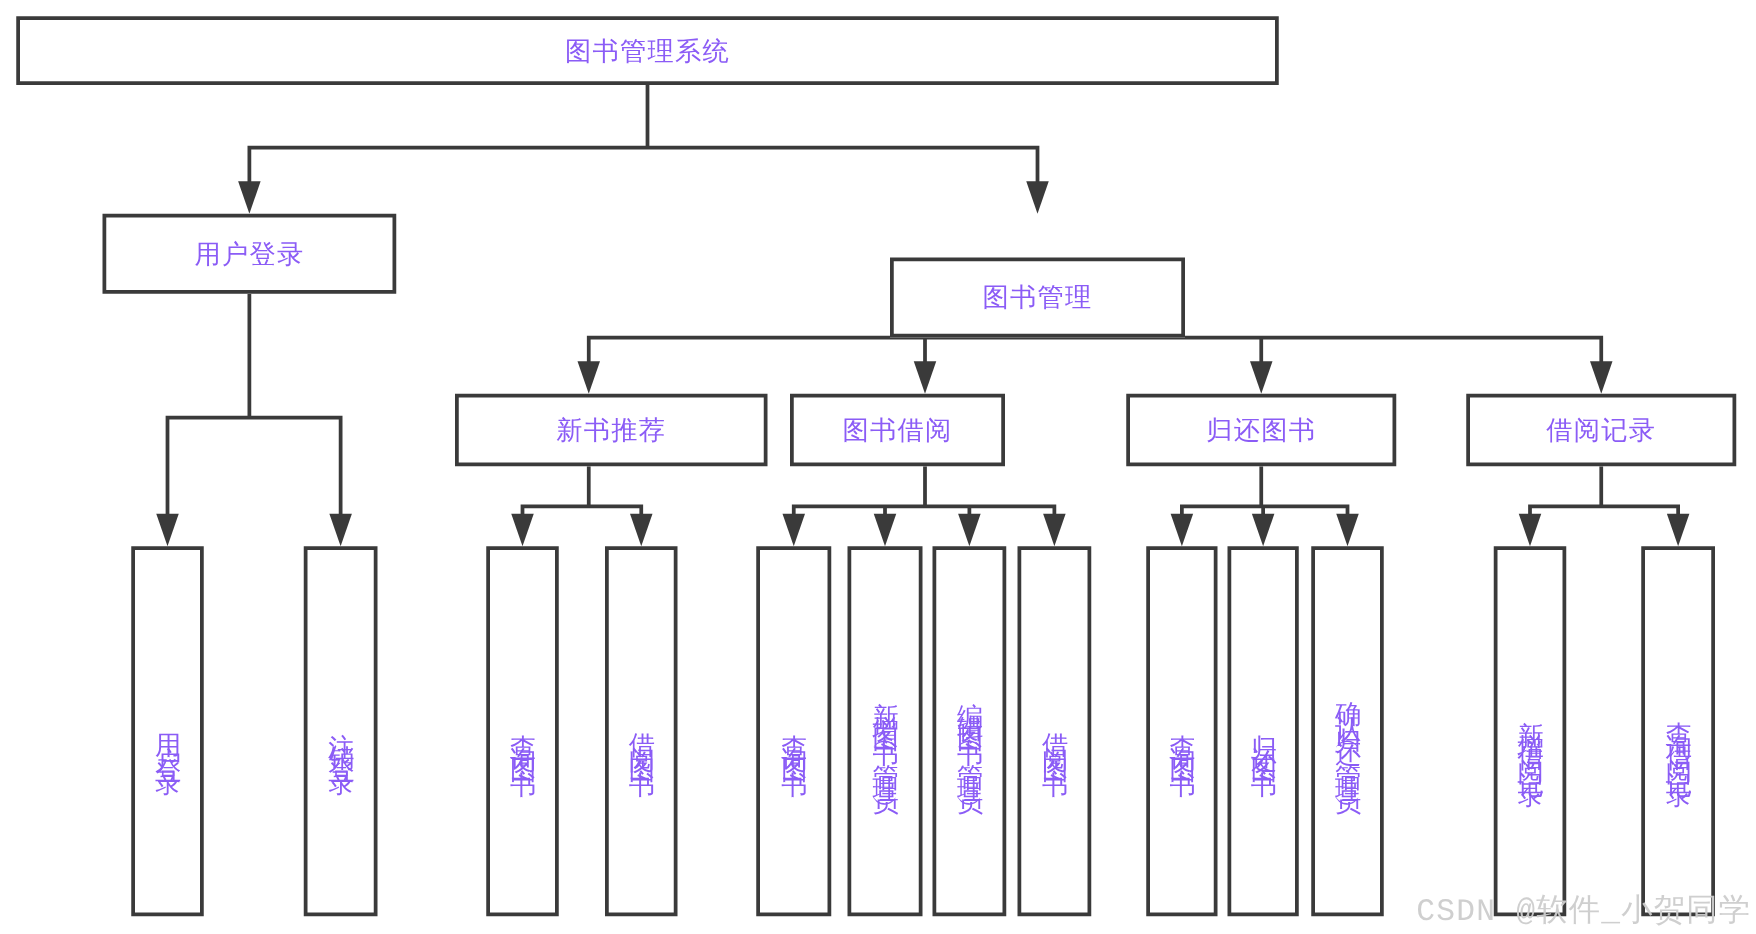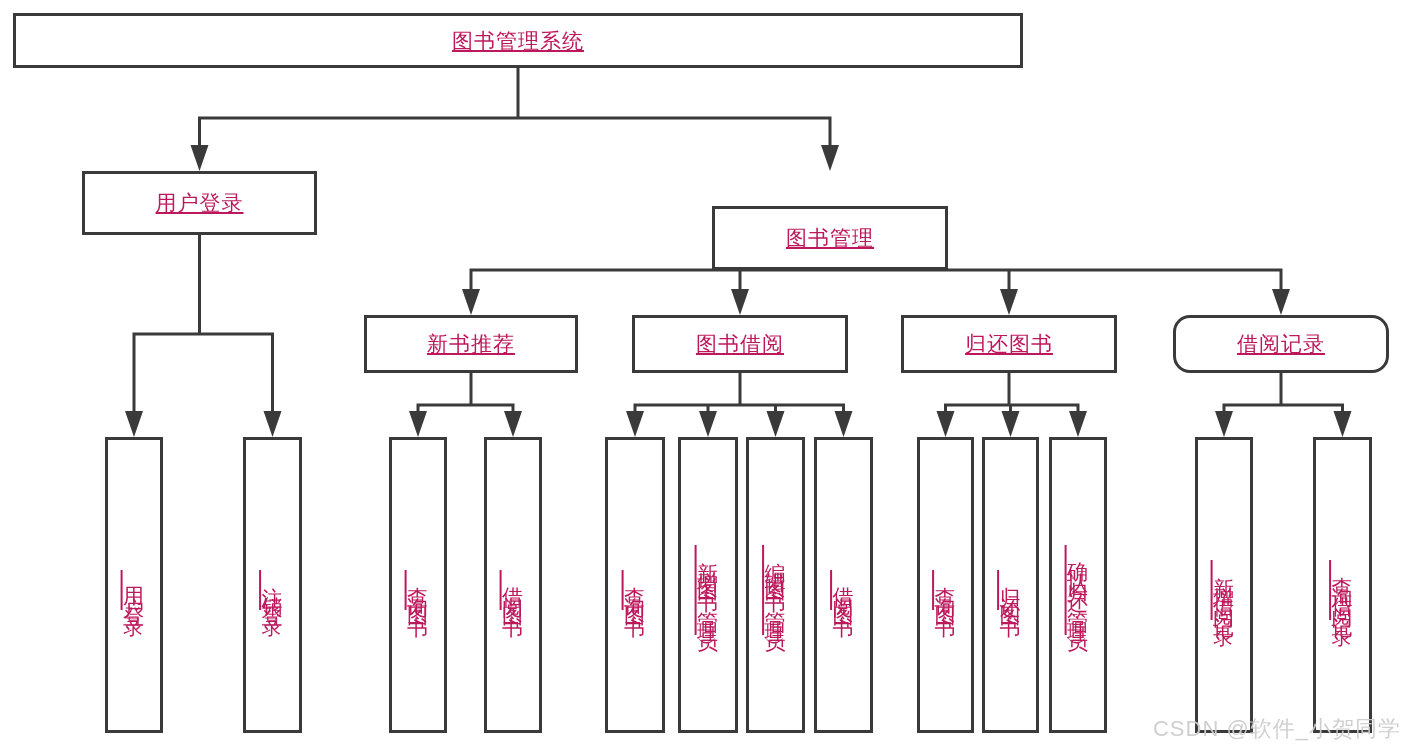--- a/index.html
+++ b/index.html
@@ -17,42 +17,42 @@
   #connectors path { fill:none; stroke:#3a3a3a; stroke-width:3; }
   #connectors polygon { fill:#3a3a3a; stroke:none; }
   .bx {
     position:absolute;
     box-sizing:border-box;
     background:#ffffff;
     border:3px solid #3a3a3a;
     display:flex;
     align-items:center;
     justify-content:center;
-    color:#be185d;
-    text-decoration:underline;
+    color:#8b5cf6;
   }
   .bx-h { font-size:21px; letter-spacing:1px; }
   .vtxt {
     display:block;
     writing-mode:vertical-rl;
     text-orientation:mixed;
     font-size:21px;
     letter-spacing:10px;
     line-height:1.2;
     margin-bottom:-10px;
     white-space:nowrap;
   }
   #watermark {
     position:absolute;
     right:4px; bottom:3px;
-    font-size:22px;
+    font-size:25px;
     letter-spacing:1px;
     color:rgba(204,204,204,0.95);
     z-index:10;
     white-space:nowrap;
+    font-family:Liberation Mono, monospace;
   }
 </style>
 </head>
 <body>
 
 <div id="stage">
 
   <svg id="connectors" xmlns="http://www.w3.org/2000/svg" viewBox="0 0 1405 747">
       <path d="M518 68 V118 M199.5 118 H830 M199.5 116.5 V147 M830 116.5 V147"></path>
       <polygon points="190.5,145 208.5,145 199.5,171"></polygon>
@@ -80,24 +80,24 @@
       <path d="M1281 373 V405 M1224 405 H1342.5 M1224 403.5 V413 M1342.5 403.5 V413"></path>
       <polygon points="1215,411 1233,411 1224,437"></polygon>
       <polygon points="1333.5,411 1351.5,411 1342.5,437"></polygon>
     </svg>
 
   <div class="bx bx-h" style="left:13px; top:13px; width:1010px; height:55px;">图书管理系统</div>
 
   <div class="bx bx-h" style="left:82px; top:171px; width:235px; height:64px;">用户登录</div>
   <div class="bx bx-h" style="left:712px; top:171px; width:236px; height:64px;margin-top:35px;">图书管理</div>
 
-  <div class="bx bx-h" style="left:364px; top:315px; width:214px; height:58px;">新书推荐</div>
-  <div class="bx bx-h" style="left:632px; top:315px; width:216px; height:58px;">图书借阅</div>
+  <div class="bx bx-h" style="left:364px; top:315px; width:250px; height:58px;">新书推荐</div>
+  <div class="bx bx-h" style="left:632px; top:315px; width:172px; height:58px;">图书借阅</div>
   <div class="bx bx-h" style="left:901px; top:315px; width:216px; height:58px;">归还图书</div>
-  <div class="bx bx-h" style="left:1173px; top:315px; width:216px; height:58px;border-radius:17px;">借阅记录</div>
+  <div class="bx bx-h" style="left:1173px; top:315px; width:216px; height:58px;">借阅记录</div>
 
   <div class="bx" style="left:105px; top:437px; width:58px; height:296px;">
     <span class="vtxt">用户登录</span>
   </div>
   <div class="bx" style="left:243px; top:437px; width:59px; height:296px;">
     <span class="vtxt">注销登录</span>
   </div>
 
   <div class="bx" style="left:389px; top:437px; width:58px; height:296px;">
     <span class="vtxt">查询图书</span>

